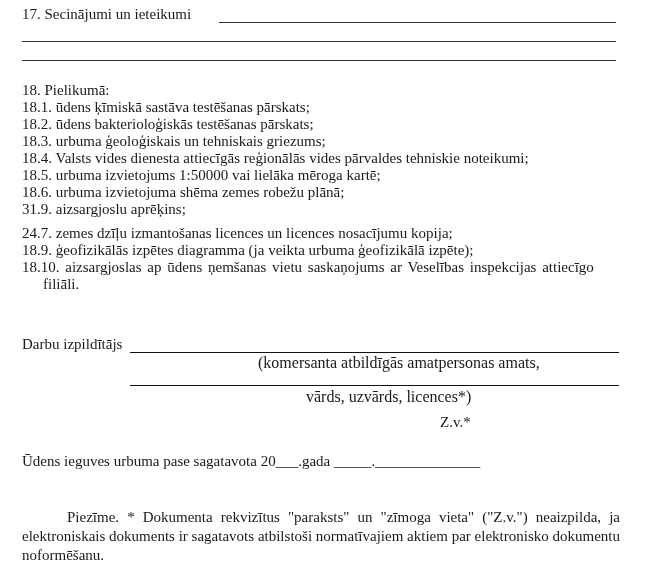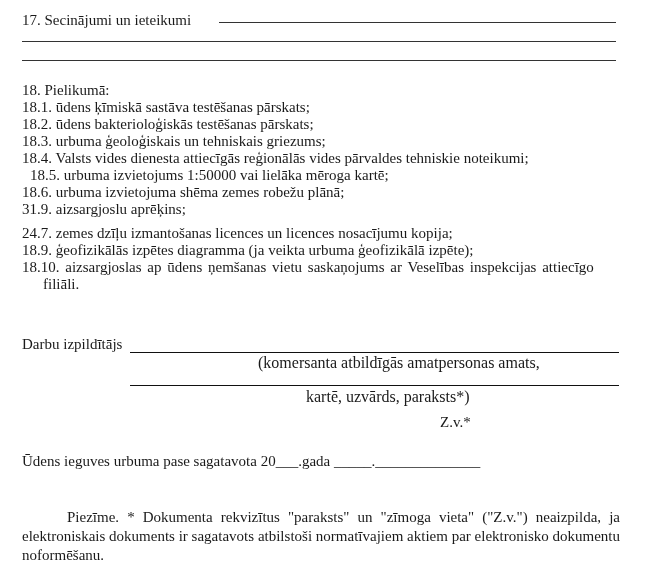--- a/index.html
+++ b/index.html
@@ -10,42 +10,42 @@
   .abs { position: absolute; white-space: nowrap; }
   .line { position: absolute; height: 0; border-top: 1.3px solid #333; }
   .list-item { position: absolute; left: 22px; white-space: nowrap; line-height: 17px; }
   .small { font-size: 16px; }
   .note { position: absolute; left: 22px; width: 598px; line-height: 19px; text-align: justify; text-align-last: left; }
   .note .indent { display: inline-block; width: 45px; }
 </style>
 </head>
 <body>
 
-<div class="abs" style="left:22px; top:12px;text-align:center;">17. Secinājumi un ieteikumi</div>
+<div class="abs" style="left:22px; top:6px;text-align:center;">17. Secinājumi un ieteikumi</div>
 <div class="line" style="left:219px; width:397px; top:22px;"></div>
 <div class="line" style="left:22px; width:594px; top:41px;"></div>
 <div class="line" style="left:22px; width:594px; top:60px;"></div>
 
 <div class="list-item" style="top:82px;">18. Pielikumā:</div>
 <div class="list-item" style="top:99px;font-family:Liberation Serif, serif;">18.1. ūdens ķīmiskā sastāva testēšanas pārskats;</div>
 <div class="list-item" style="top:116px;">18.2. ūdens bakterioloģiskās testēšanas pārskats;</div>
 <div class="list-item" style="top:133px;">18.3. urbuma ģeoloģiskais un tehniskais griezums;</div>
 <div class="list-item" style="top:150px;">18.4. Valsts vides dienesta attiecīgās reģionālās vides pārvaldes tehniskie noteikumi;</div>
-<div class="list-item" style="top:167px;margin-left:8px;">18.5. urbuma izvietojums 1:50000 vai lielāka mēroga kartē;</div>
+<div class="list-item" style="top:167px;">18.5. urbuma izvietojums 1:50000 vai lielāka mēroga kartē;</div>
 <div class="list-item" style="top:184px;">18.6. urbuma izvietojuma shēma zemes robežu plānā;</div>
 <div class="list-item" style="top:201px;">31.9. aizsargjoslu aprēķins;</div>
 <div class="list-item" style="top:225px;">24.7. zemes dzīļu izmantošanas licences un licences nosacījumu kopija;</div>
 <div class="list-item" style="top:242px;">18.9. ģeofizikālās izpētes diagramma (ja veikta urbuma ģeofizikālā izpēte);</div>
 <div class="list-item" style="top:259px; width:598px; word-spacing:2px;">18.10. aizsargjoslas ap ūdens ņemšanas vietu saskaņojums ar Veselības inspekcijas attiecīgo</div>
 <div class="list-item" style="top:276px; left:43px;">filiāli.</div>
 
 <div class="abs" style="left:22px; top:336px;">Darbu izpildītājs</div>
 <div class="line" style="left:130px; width:489px; top:352px; border-top-color:#111;"></div>
 <div class="abs small" style="left:258px; top:354px;">(komersanta atbildīgās amatpersonas amats,</div>
 <div class="line" style="left:130px; width:489px; top:385px; border-top-color:#111;"></div>
-<div class="abs small" style="left:306px; top:388px;">kartē, uzvārds, paraksts*)</div>
+<div class="abs small" style="left:306px; top:388px;">vārds, uzvārds, licences*)</div>
 <div class="abs" style="left:430px; top:414px;margin-left:10px;">Z.v.*</div>
 
 <div class="abs" style="left:22px; top:453px;">
   <span>Ūdens ieguves urbuma pase sagatavota 20</span><span>___</span><span>.gada </span><span>_____</span><span>.</span><span>______________</span>
 </div>
 
 <div class="note" style="top:472px;margin-top:36px;"><span class="indent"></span><span>Piezīme. * Dokumenta rekvizītus "paraksts" un "zīmoga vieta" ("Z.v.") neaizpilda, ja elektroniskais dokuments ir sagatavots atbilstoši normatīvajiem aktiem par elektronisko dokumentu noformēšanu.</span></div>
 
 </body></html>

